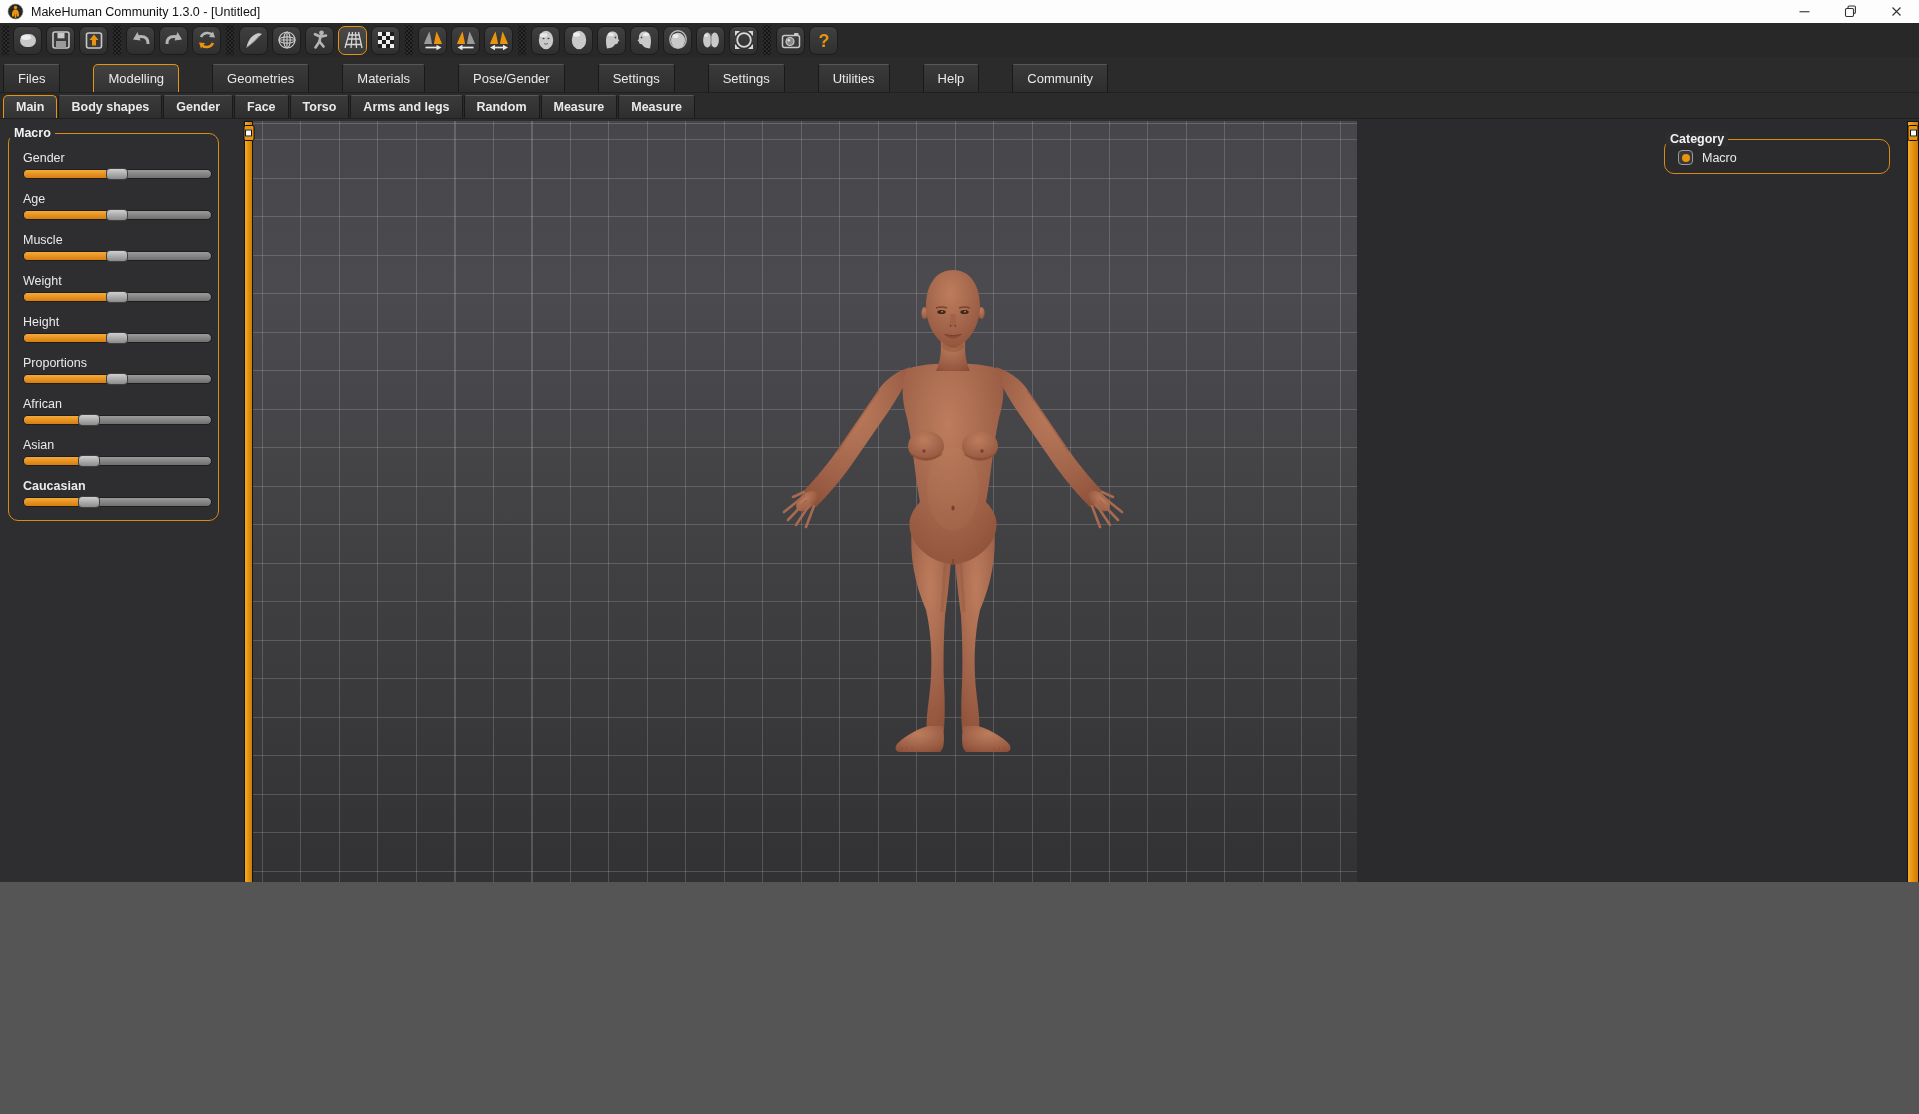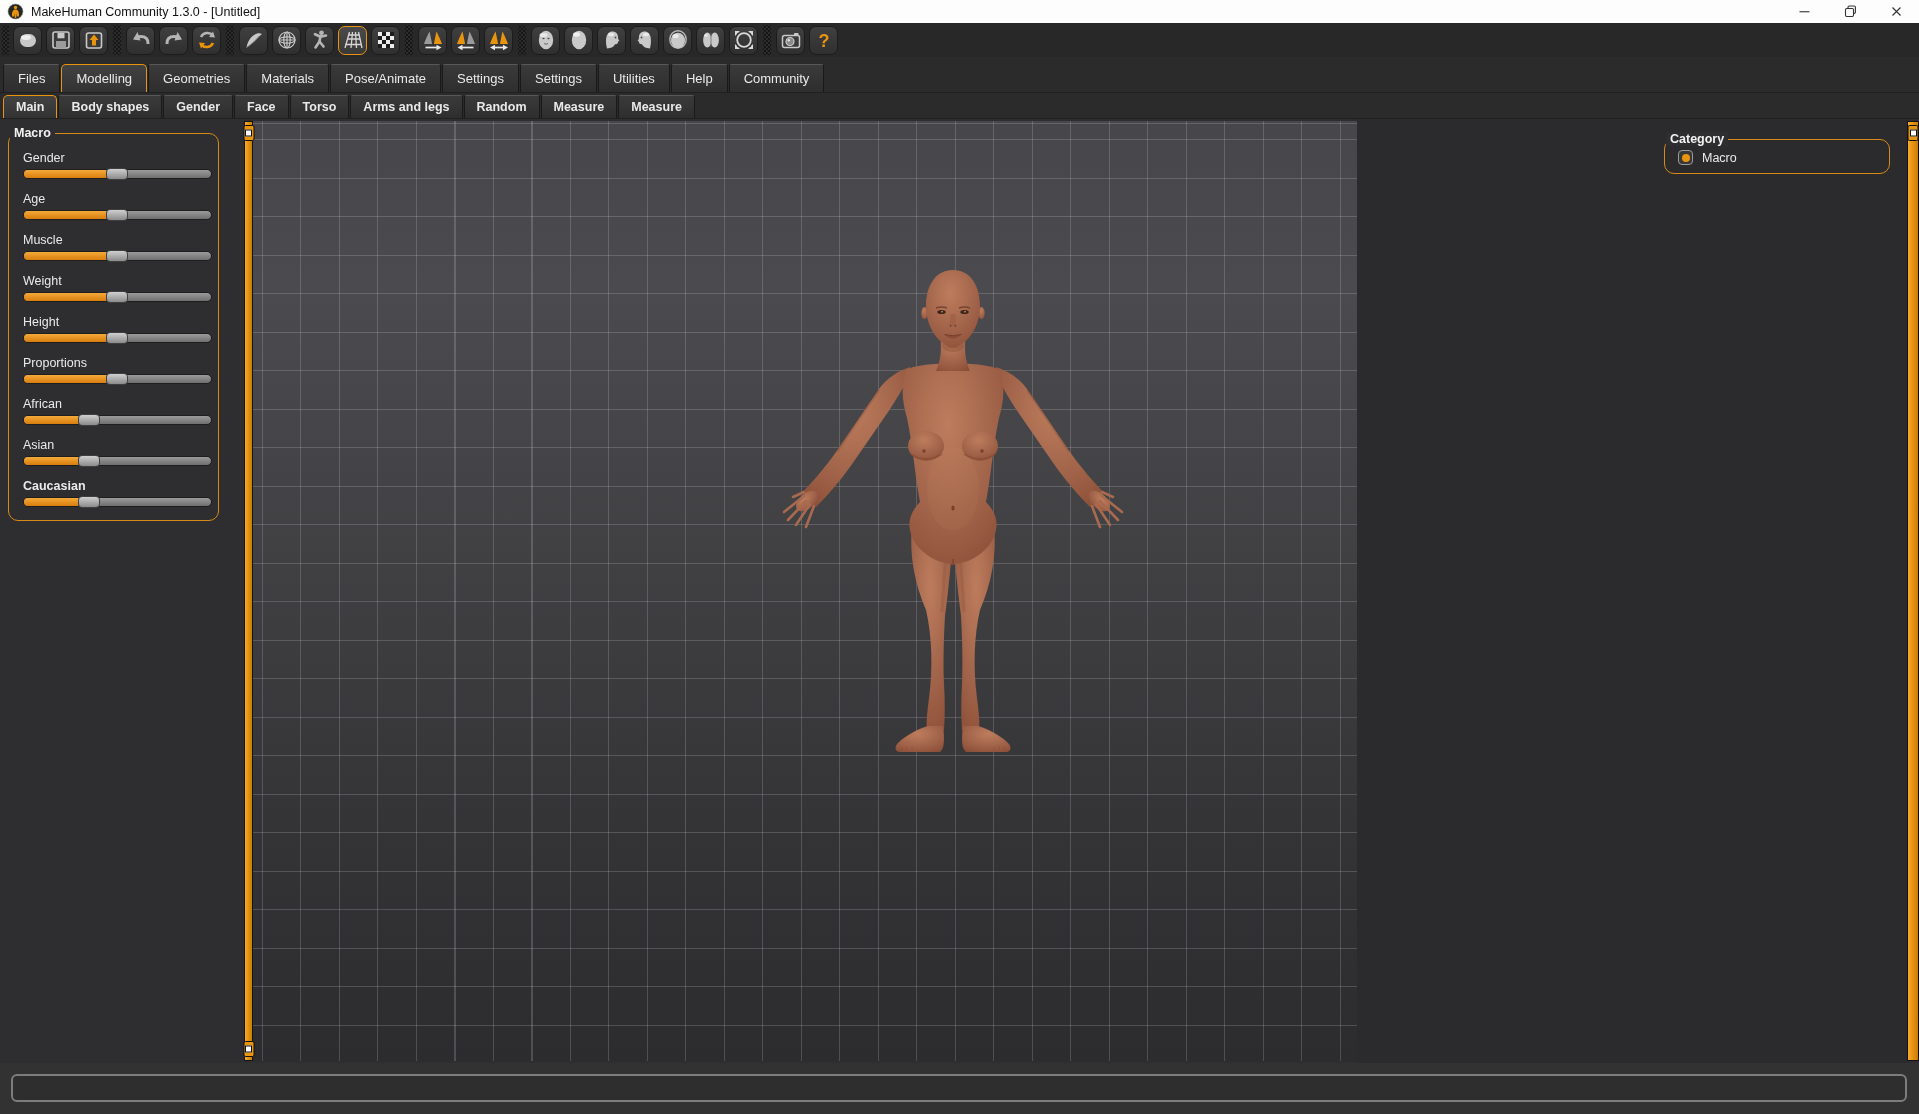--- a/index.html
+++ b/index.html
@@ -1,18 +1,18 @@
 <!DOCTYPE html>
 <html><head>
 <meta charset="utf-8">
 <style>
   * { margin:0; padding:0; box-sizing:border-box; }
   html,body { background:#555; }
   #app {
-    position:relative; width:1919px; height:1114px; overflow:hidden;
+    position:relative; width:1919px; height:882px; overflow:hidden;
     background:#2b2b2b; font-family:"Liberation Sans", sans-serif;
     -webkit-font-smoothing:antialiased;
   }
   
   .titlebar { position:absolute; left:0; top:0; width:100%; height:23px;
     background:#fdfdfd; display:flex; align-items:center; }
   .titlebar .appicon { width:17px; height:17px; margin:0 7px 0 7px; }
   .titlebar .title { font-size:12.5px; color:#111; }
   .wincontrols { position:absolute; right:0; top:0; height:23px; display:flex; }
   .winbtn { width:46px; height:23px; display:flex; align-items:center; justify-content:center; }
@@ -26,21 +26,21 @@
   .tb-btn { width:29px; height:29px; margin:0 2px; border:1px solid #1c1c1c; border-radius:7px;
     background:linear-gradient(#404040,#2f2f2f); display:flex; align-items:center; justify-content:center; }
   .tb-btn.selected { border:1px solid #e8940f; background:linear-gradient(#4a4a4a,#383838); }
   .tb-btn .ic, .tb-btn svg { width:24px; height:24px; display:block; }
   .tb-sep { width:8px; height:30px; margin:0 3px;
     background:radial-gradient(#161616 32%, transparent 33%) 0 0/4px 4px,
                radial-gradient(#161616 32%, transparent 33%) 2px 2px/4px 4px, #2c2c2c; }
   
   .tabbar { position:absolute; left:0; width:100%; display:flex; align-items:flex-end;
     background:#2b2b2b; border-bottom:1px solid #202020; padding-left:3px; }
-  .tabbar.main { top:57px; height:36px; }
+  .tabbar.main { top:57px; height:36px;gap:32px; }
   .tabbar.sub  { top:93px; height:26px; }
   .tab { color:#e9e9e9; background:linear-gradient(#3a3a3a,#2e2e2e);
     border:1px solid #191919; border-top-color:#585858; border-bottom:none;
     border-radius:3px 3px 0 0; margin-right:1px; white-space:nowrap; }
   .tabbar.main .tab { font-size:13px; height:28px; line-height:27px; padding:0 14px; }
   .tabbar.sub  .tab { font-size:12.5px; height:23px; line-height:22px; padding:0 12px;font-weight:bold; }
   .tab.active { border:1px solid #e8940f; border-bottom:none; border-radius:5px 5px 0 0;
     background:linear-gradient(#424242,#333333);text-align:right; }
   
   .workspace { position:absolute; left:0; top:119px; width:100%; height:944px; background:#2e2e30;padding-left:20px; }
@@ -358,21 +358,21 @@
           </svg>
         </span>
       </div>
     </div>
 
   <div class="tabbar main">
       <div class="tab">Files</div>
       <div class="tab active">Modelling</div>
       <div class="tab">Geometries</div>
       <div class="tab">Materials</div>
-      <div class="tab">Pose/Animate</div>
+      <div class="tab">Pose/Gender</div>
       <div class="tab">Settings</div>
       <div class="tab">Settings</div>
       <div class="tab">Utilities</div>
       <div class="tab">Help</div>
       <div class="tab">Community</div>
     </div>
   <div class="tabbar sub">
       <div class="tab active">Main</div>
       <div class="tab">Body shapes</div>
       <div class="tab">Gender</div>

